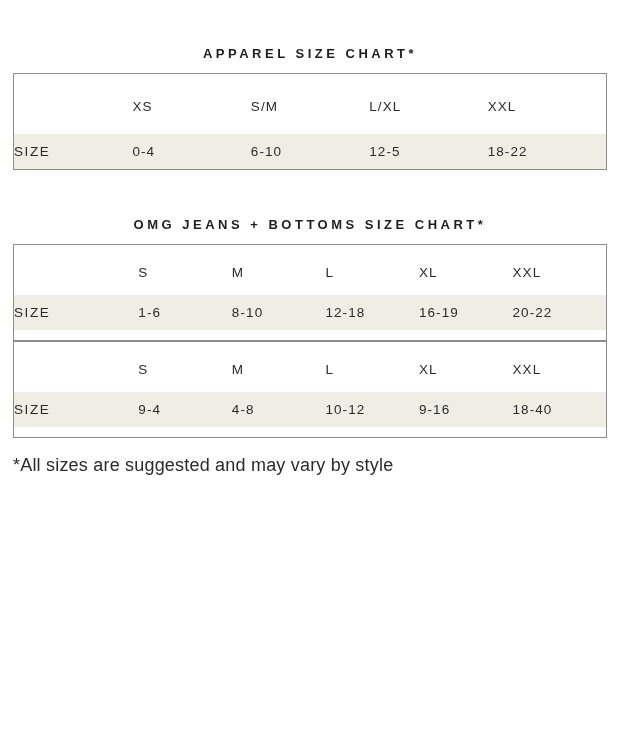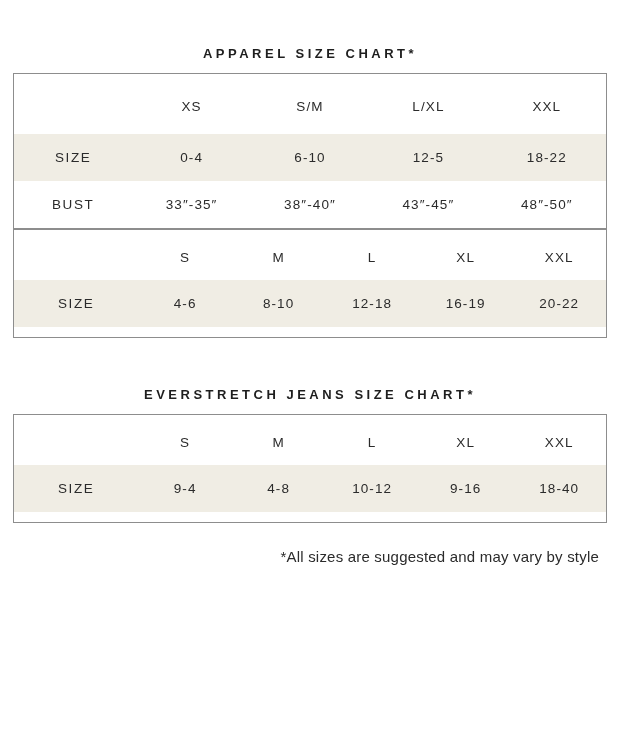--- a/index.html
+++ b/index.html
@@ -35,44 +35,43 @@
   .size-table {
     border: 1px solid #8d8d8d;
     background: #ffffff;
     padding-top: 4px;
   }
   .size-table.pad-bottom { padding-bottom: 10px; }
 
   .trow {
     display: flex;
     align-items: center;
-    height: 47px;
+    height: 35px;
   }
   .trow.thead { height: 46px; }
   .size-table.tall-head .trow.thead { height: 56px; }
   .trow.shaded { background: #f0ede4; }
 
   .tcell {
     flex: 1 1 0;
-    text-align: center;
     font-size: 13.5px;
     letter-spacing: 1.1px;
     color: #2b2b2b;
     white-space: nowrap;
   }
   .tcell.label {
     letter-spacing: 1.6px;
   }
   .cols-6 .tcell.label { flex: 0 0 21%; }
 
   .footnote {
-    margin: 8px;
+    margin: 0;
     padding: 17px 0 18px 0;
-    text-align: right;
-    font-size: 15px;
+    text-align: left;
+    font-size: 18px;
     letter-spacing: 0.2px;
     color: #2b2b2b;
   }
 </style>
 </head>
 <body>
 
 <main class="page">
 
   <section>
@@ -85,53 +84,46 @@
           <div class="tcell">L/XL</div>
           <div class="tcell">XXL</div>
         </div>
         <div class="trow shaded">
           <div class="tcell label">SIZE</div>
           <div class="tcell">0-4</div>
           <div class="tcell">6-10</div>
           <div class="tcell">12-5</div>
           <div class="tcell">18-22</div>
         </div>
-        <div class="trow">
-          <div class="tcell label">BUST</div>
-          <div class="tcell">33″-35″</div>
-          <div class="tcell">38″-40″</div>
-          <div class="tcell">43″-45″</div>
-          <div class="tcell">48″-50″</div>
-        </div>
       </div>
   </section>
 
   <section>
+    <h2 class="chart-title title-2">OMG JEANS + BOTTOMS SIZE CHART*</h2>
     <div class="size-table pad-bottom cols-6">
         <div class="trow thead">
           <div class="tcell label"></div>
           <div class="tcell">S</div>
           <div class="tcell">M</div>
           <div class="tcell">L</div>
           <div class="tcell">XL</div>
           <div class="tcell">XXL</div>
         </div>
         <div class="trow shaded">
           <div class="tcell label">SIZE</div>
-          <div class="tcell">4-6</div>
+          <div class="tcell">1-6</div>
           <div class="tcell">8-10</div>
           <div class="tcell">12-18</div>
           <div class="tcell">16-19</div>
           <div class="tcell">20-22</div>
         </div>
       </div>
   </section>
 
   <section>
-    <h2 class="chart-title title-3">EVERSTRETCH JEANS SIZE CHART*</h2>
     <div class="size-table pad-bottom cols-6">
         <div class="trow thead">
           <div class="tcell label"></div>
           <div class="tcell">S</div>
           <div class="tcell">M</div>
           <div class="tcell">L</div>
           <div class="tcell">XL</div>
           <div class="tcell">XXL</div>
         </div>
         <div class="trow shaded">

